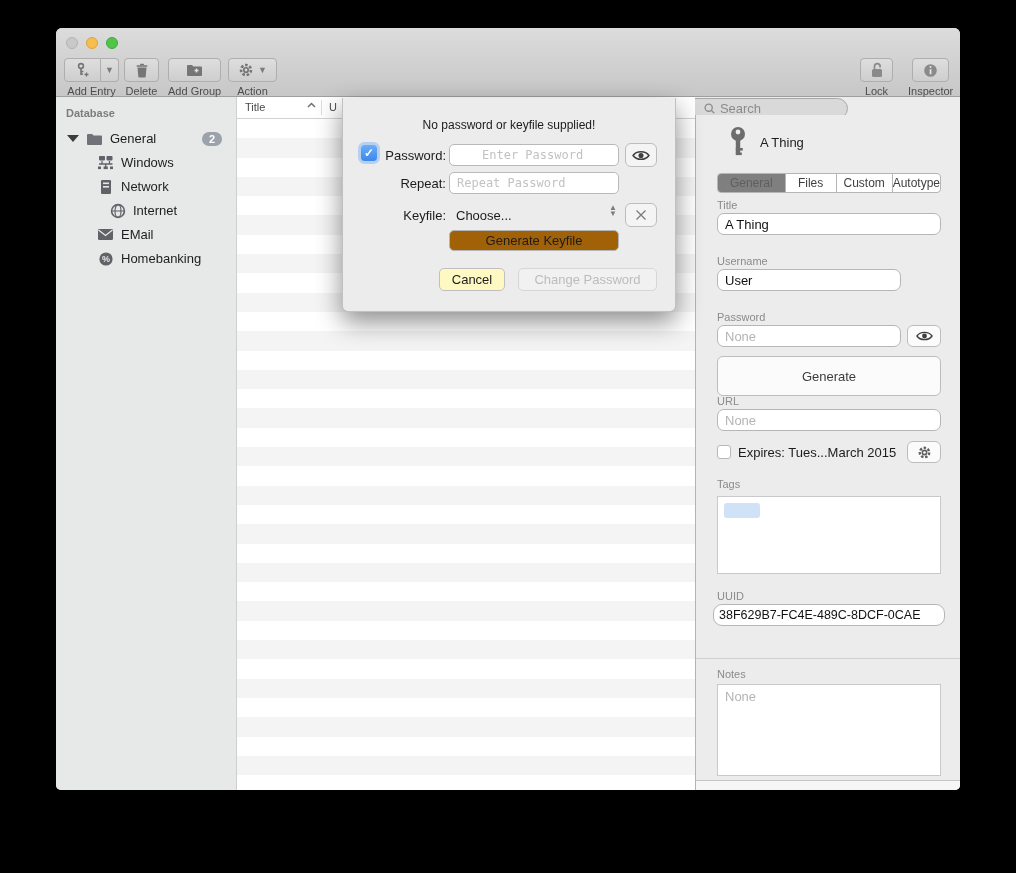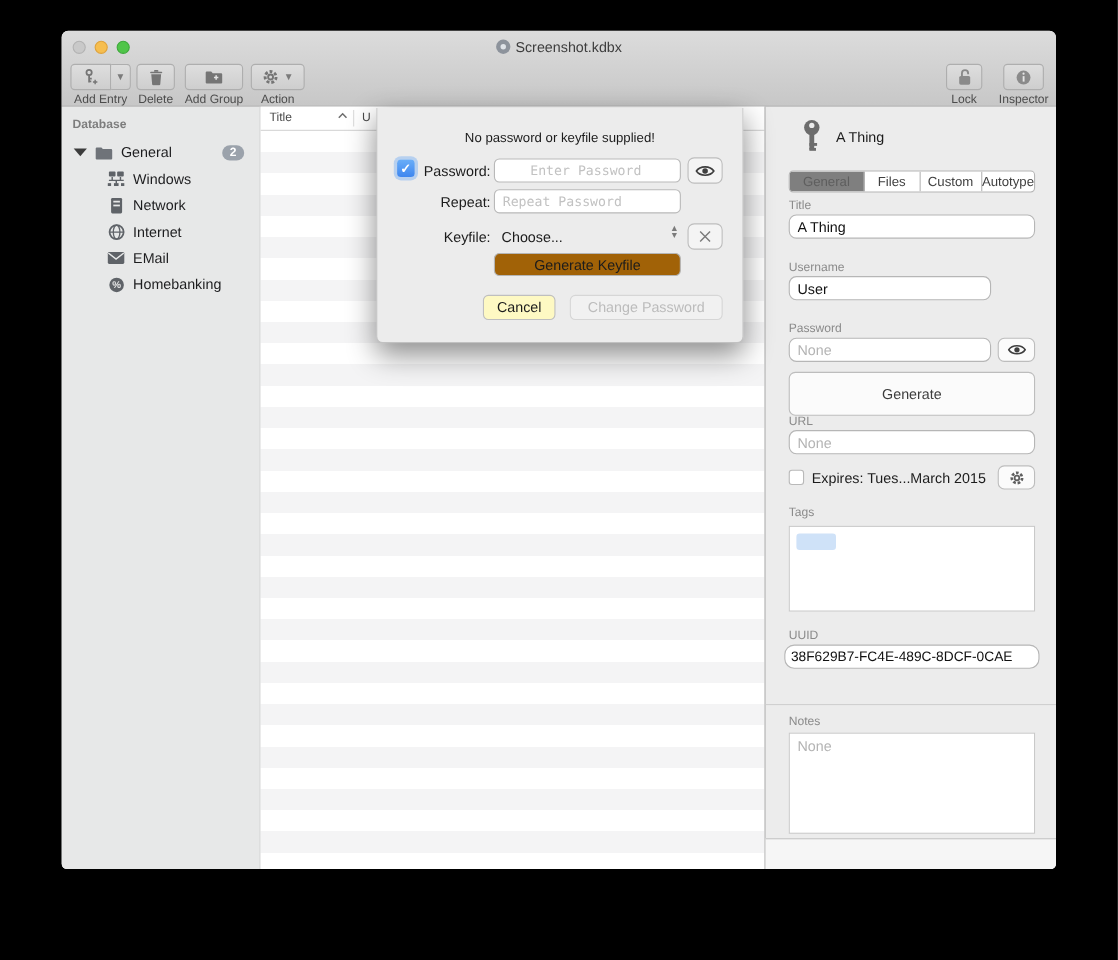--- a/index.html
+++ b/index.html
@@ -55,21 +55,21 @@
   .el-header { position:absolute; left:0; top:0; width:100%; height:22px; background:#fff;
                border-bottom:1px solid #d2d2d2; font-size:11px; color:#4a4a4a; }
   .el-body { position:absolute; left:0; top:22px; width:100%; bottom:0;
              background:repeating-linear-gradient(to bottom,#ffffff 0px,#ffffff 19.3px,#f4f4f5 19.3px,#f4f4f5 38.6px); }
   .col-title { position:absolute; left:8px; top:4px; }
   .col-sort { position:absolute; left:70px; top:5px; color:#6f6f6f; }
   .col-div { position:absolute; left:84px; top:3px; bottom:3px; width:1px; background:#dcdcdc; }
   .col-user { position:absolute; left:92px; top:4px; }
 
   
-  .inspector { width:265px; height:100%; background:#ececec; border-left:1px solid #b3b3b3; position:relative; }
+  .inspector { width:265px; height:100%; background:#ececec; border-left:1px solid #b3b3b3; position:relative;margin-top:18px; }
   .ins-label { position:absolute; font-size:11px; color:#8b8b8b; }
   .ins-field { position:absolute; background:#fff; border:1px solid #b6b6b6; border-radius:7px; height:22px;
                font-size:13px; color:#111; padding:0 7px; outline:none; font-family:"Liberation Sans",sans-serif; }
   .ins-field::placeholder { color:#b4b4b4; }
   .ins-btn { position:absolute; background:#fbfbfb; border:1px solid #bdbdbd; border-radius:6px;
              display:flex; align-items:center; justify-content:center; font-size:13px; color:#3c3c3c; }
   .entry-head { position:absolute; left:30px; top:11px; display:flex; align-items:center; }
   .entry-head .title { font-size:13px; color:#1c1c1c; margin-left:10px; }
   .segs { position:absolute; left:21px; top:58px; width:224px; height:20px; display:flex;
           border:1px solid #b5b5b5; border-radius:4px; overflow:hidden; background:#fff; }
@@ -115,23 +115,20 @@
 <body>
 
 <div class="window">
 
   <div class="header">
     <div class="traffic">
       <div class="light close"></div>
       <div class="light min"></div>
       <div class="light zoom"></div>
     </div>
-    <div class="win-title">
-      <span class="proxy-icon"></span><span>Screenshot.kdbx</span>
-    </div>
 
     <div class="tb-group" style="left:8px;">
       <div class="split">
         <div class="tb-btn seg-a">
           <span>
             <svg width="16" height="16" viewBox="0 0 16 16">
                 <circle cx="6" cy="4" r="2.4" fill="none" stroke="#757575" stroke-width="1.6"></circle>
                 <path d="M6 6.4 V13 M6 9.5 h2.4 M6 12 h2" stroke="#757575" stroke-width="1.6" fill="none"></path>
                 <path d="M11.5 10.5 v4 M9.5 12.5 h4" stroke="#757575" stroke-width="1.3"></path>
               </svg>
@@ -250,21 +247,21 @@
       <div class="sb-row" style="top:78px; padding-left:41px;">
         <span class="sb-ico">
           <svg width="12" height="16" viewBox="0 0 12 16">
               <rect x="1" y="1" width="10" height="14" rx="1.2" fill="#5f6368"></rect>
               <rect x="3" y="3.5" width="6" height="1.6" fill="#e7e8e8"></rect>
               <rect x="3" y="7" width="6" height="1.6" fill="#e7e8e8"></rect>
             </svg>
         </span>
         <span>Network</span>
       </div>
-      <div class="sb-row" style="top:102px; padding-left:41px;">
+      <div class="sb-row" style="top:102px; padding-left:41px;margin-left:12px;">
         <span class="sb-ico">
           <svg width="16" height="16" viewBox="0 0 16 16">
               <circle cx="8" cy="8" r="6.4" fill="none" stroke="#5f6368" stroke-width="1.6"></circle>
               <ellipse cx="8" cy="8" rx="3" ry="6.4" fill="none" stroke="#5f6368" stroke-width="1.2"></ellipse>
               <line x1="1.6" y1="8" x2="14.4" y2="8" stroke="#5f6368" stroke-width="1.2"></line>
             </svg>
         </span>
         <span>Internet</span>
       </div>
       <div class="sb-row" style="top:126px; padding-left:41px;">

